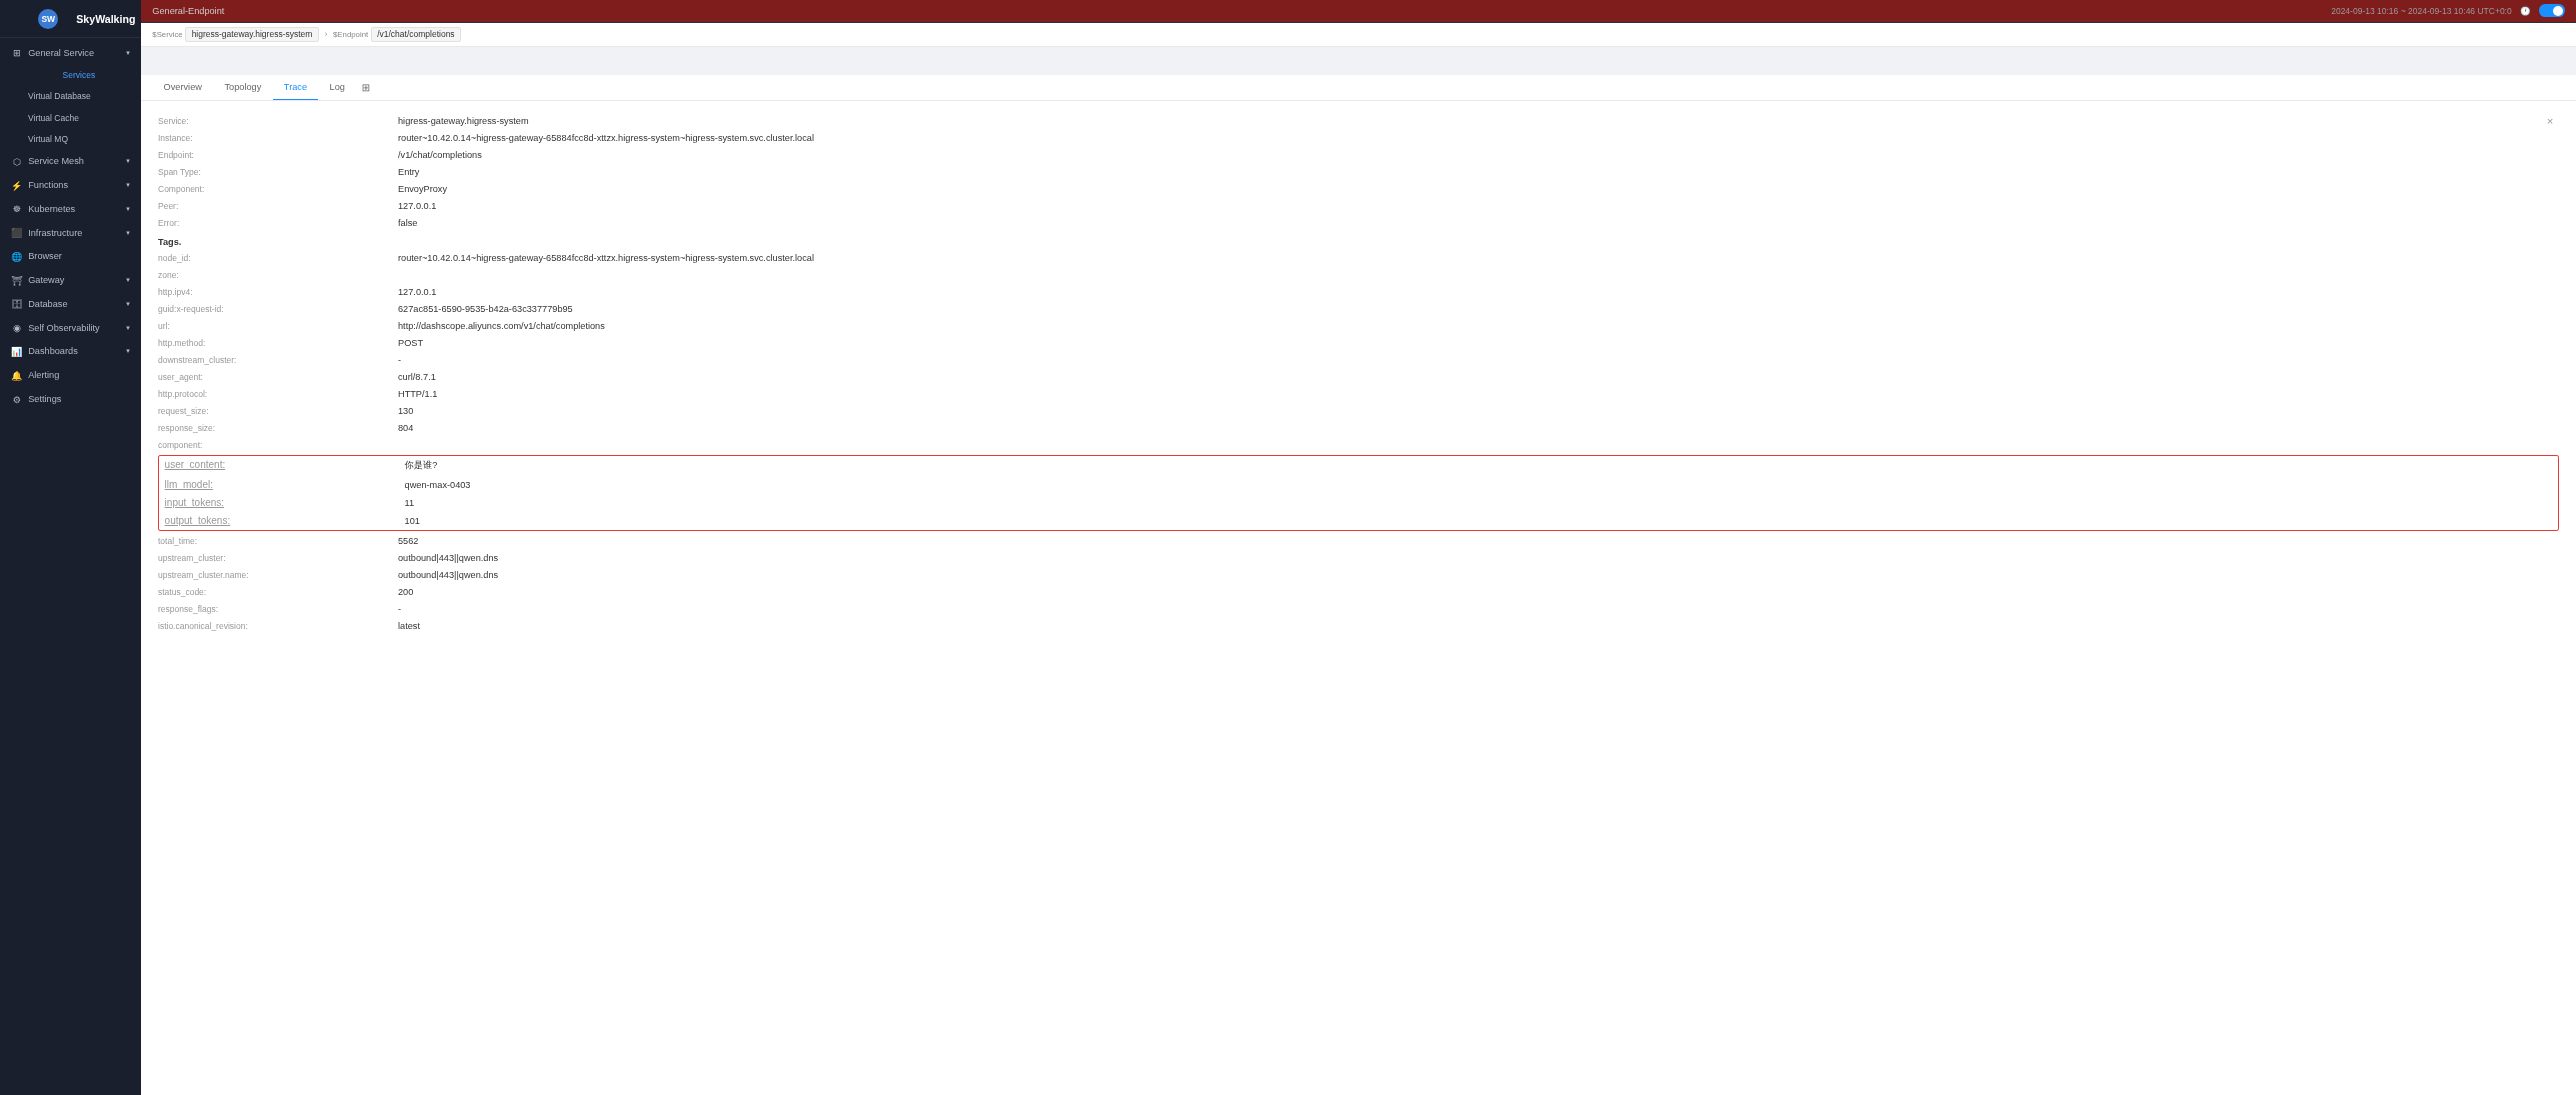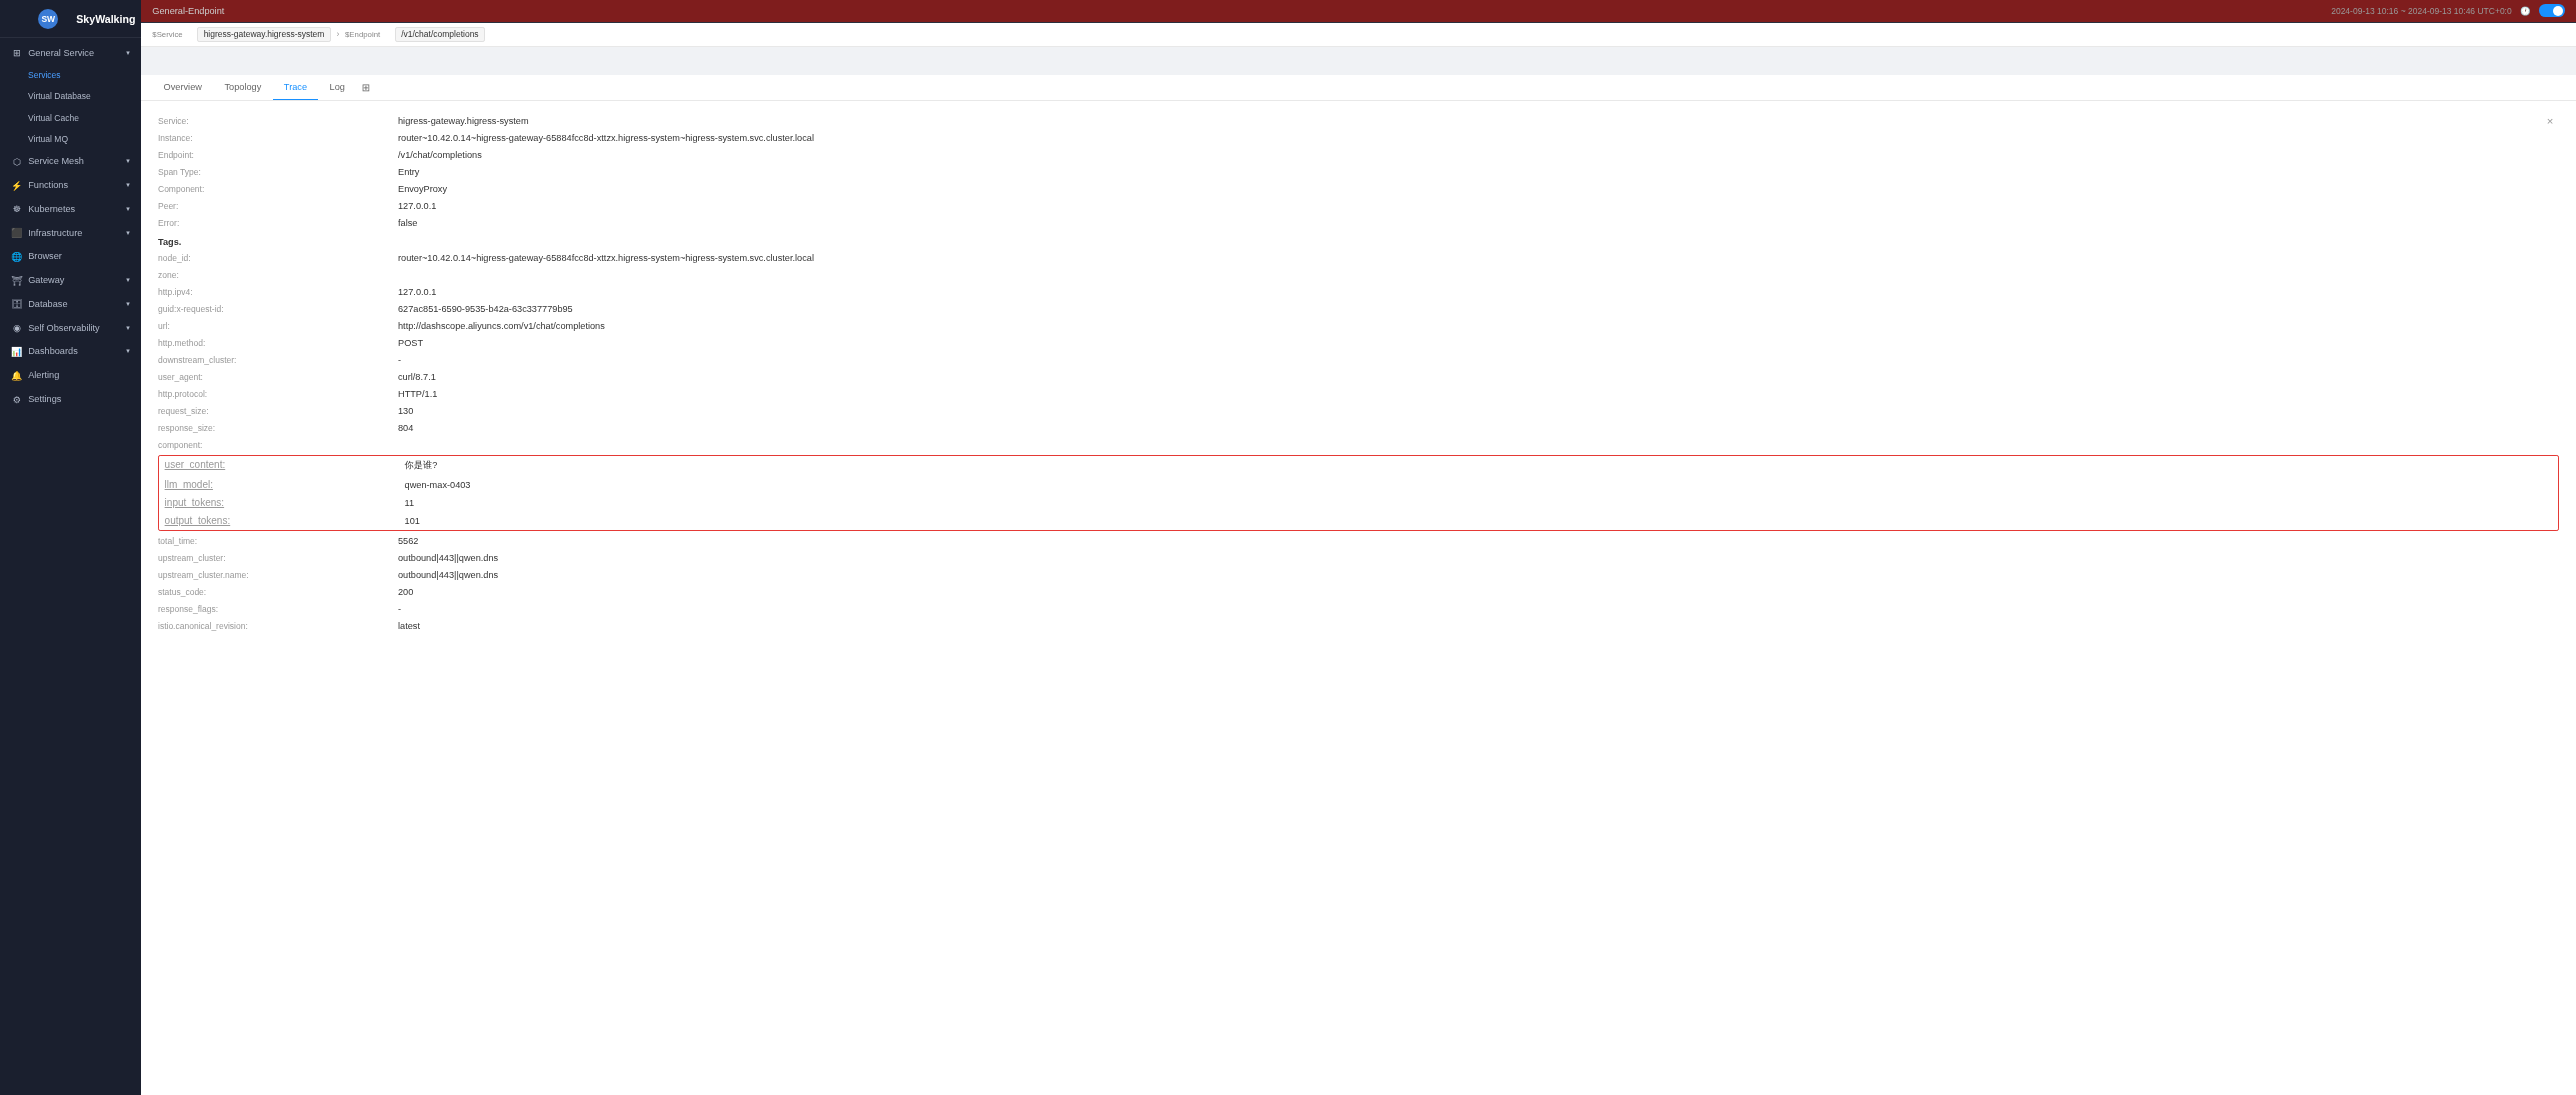--- a/index.html
+++ b/index.html
@@ -63,21 +63,21 @@
 
     .sidebar-sub-item {
       display: flex;
       align-items: center;
       padding: 5.6px 11.3px 5.6px 28px;
       cursor: pointer;
       color: #b0b8c8;
       font-size: 8.5px;
       gap: 5.6px;
     }
-    .sidebar-sub-item.active { color: #4a9eff; }
+    .sidebar-sub-item.active { color: #4a9eff; justify-content: center; }
 
     
     .main {
       flex: 1;
       display: flex;
       flex-direction: column;
       height: 100vh;
       overflow: hidden;
     }
 
@@ -102,21 +102,21 @@
       padding: 4.2px 11.3px;
       display: flex;
       align-items: center;
       gap: 0;
       border-bottom: 0.7px solid #e8e8e8;
       font-size: 8.5px;
     }
     .breadcrumb-item {
       display: flex;
       align-items: center;
-      gap: 13px;
+      gap: 1px;
       color: #666;
     }
     .breadcrumb-label {
       color: #888;
       font-size: 7.8px;
       margin-right: 1.4px;
     }
     .breadcrumb-value {
       background: #f5f5f5;
       border: 0.7px solid #e0e0e0;

